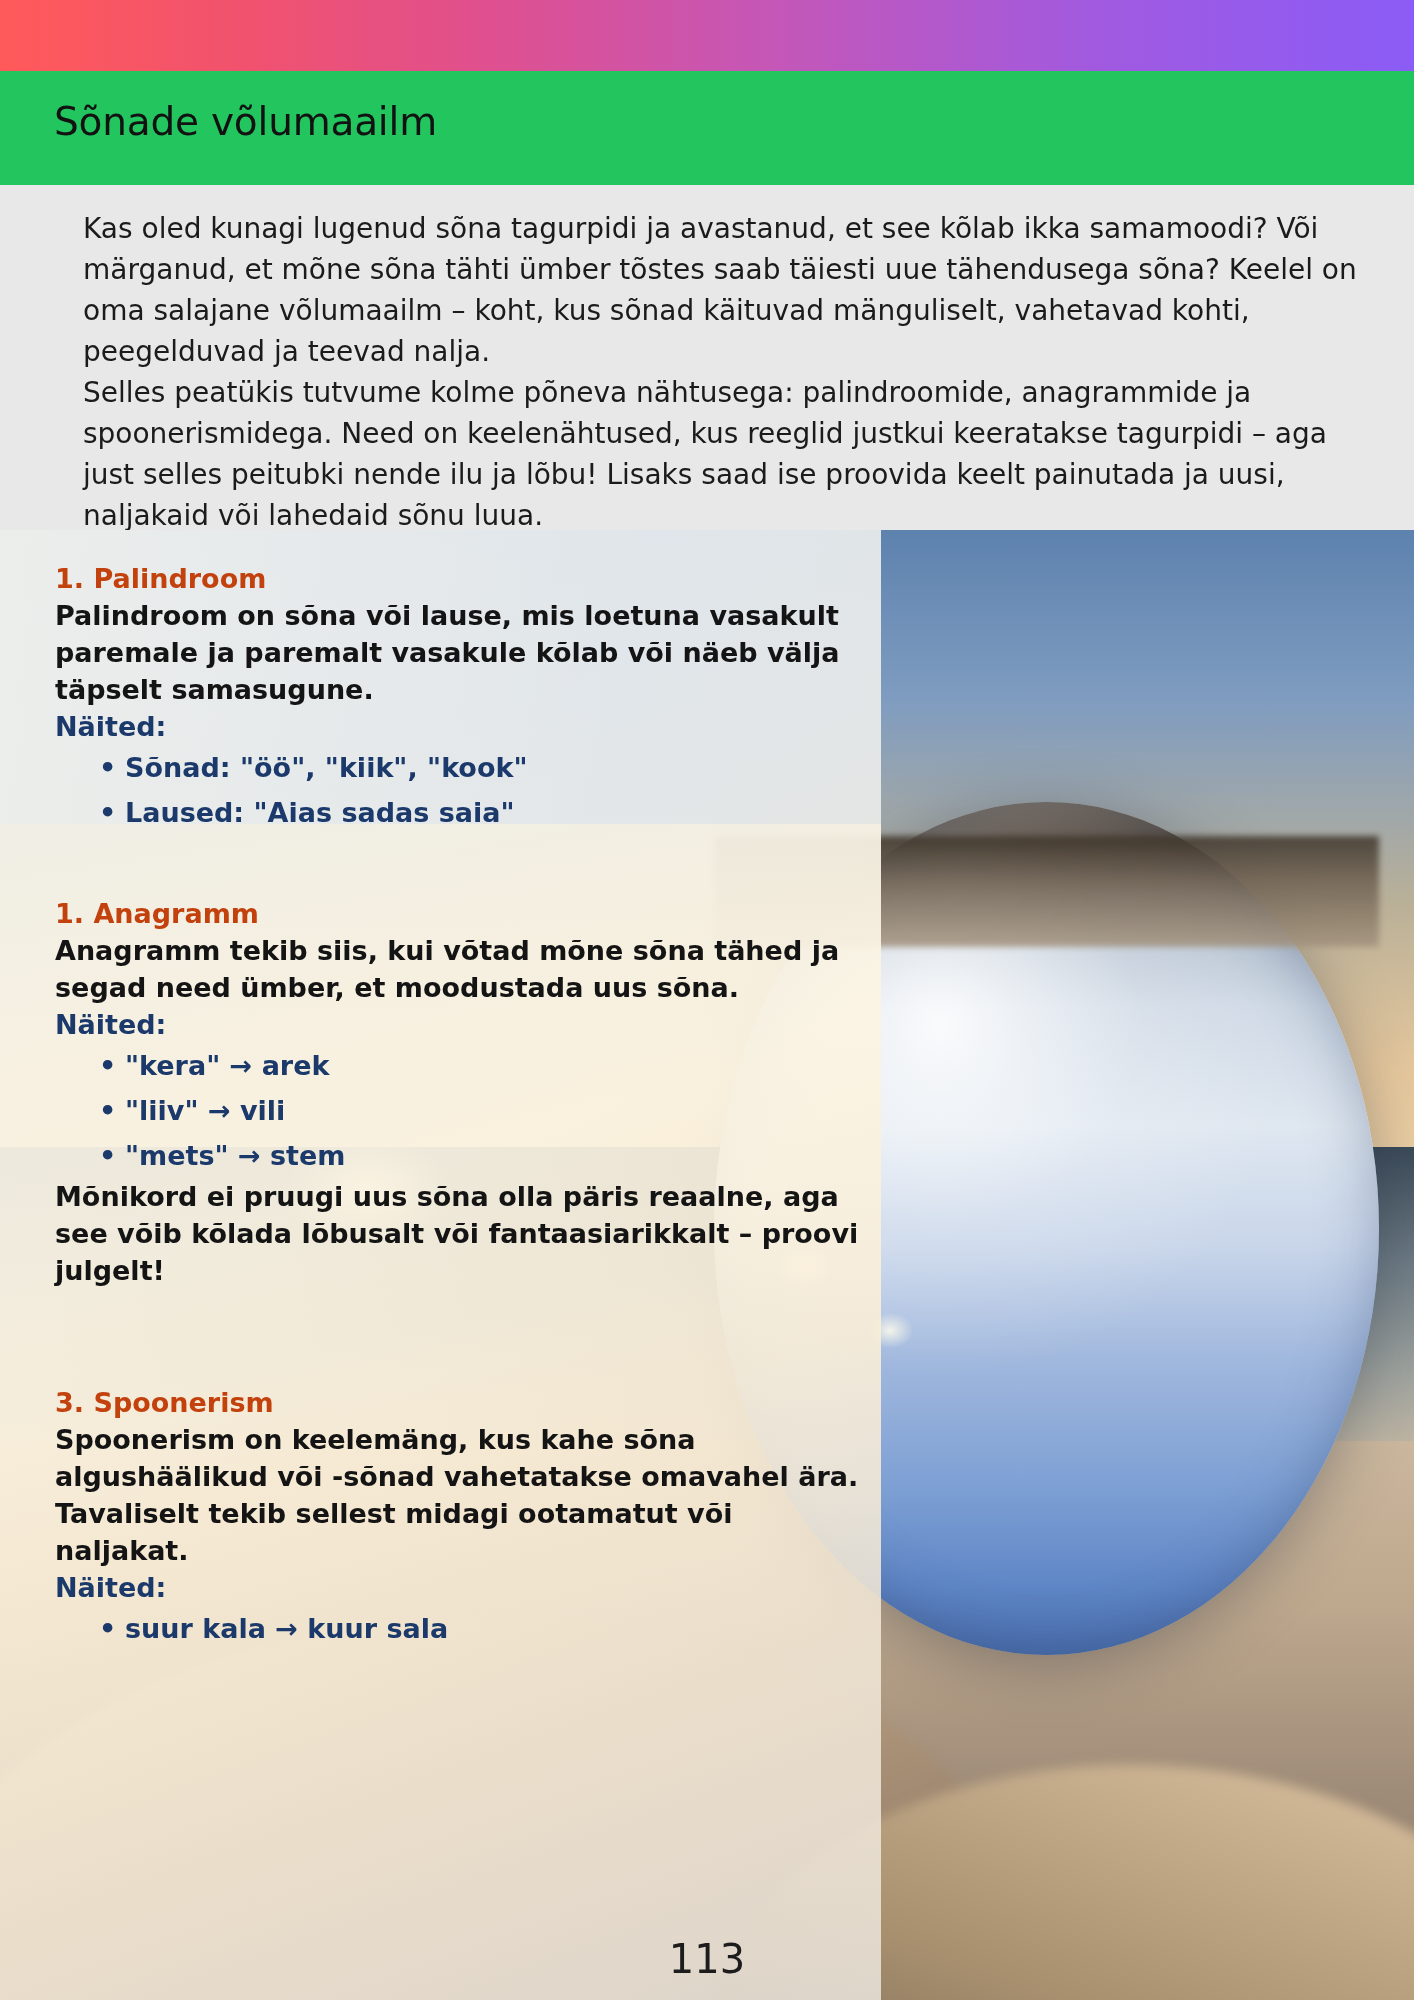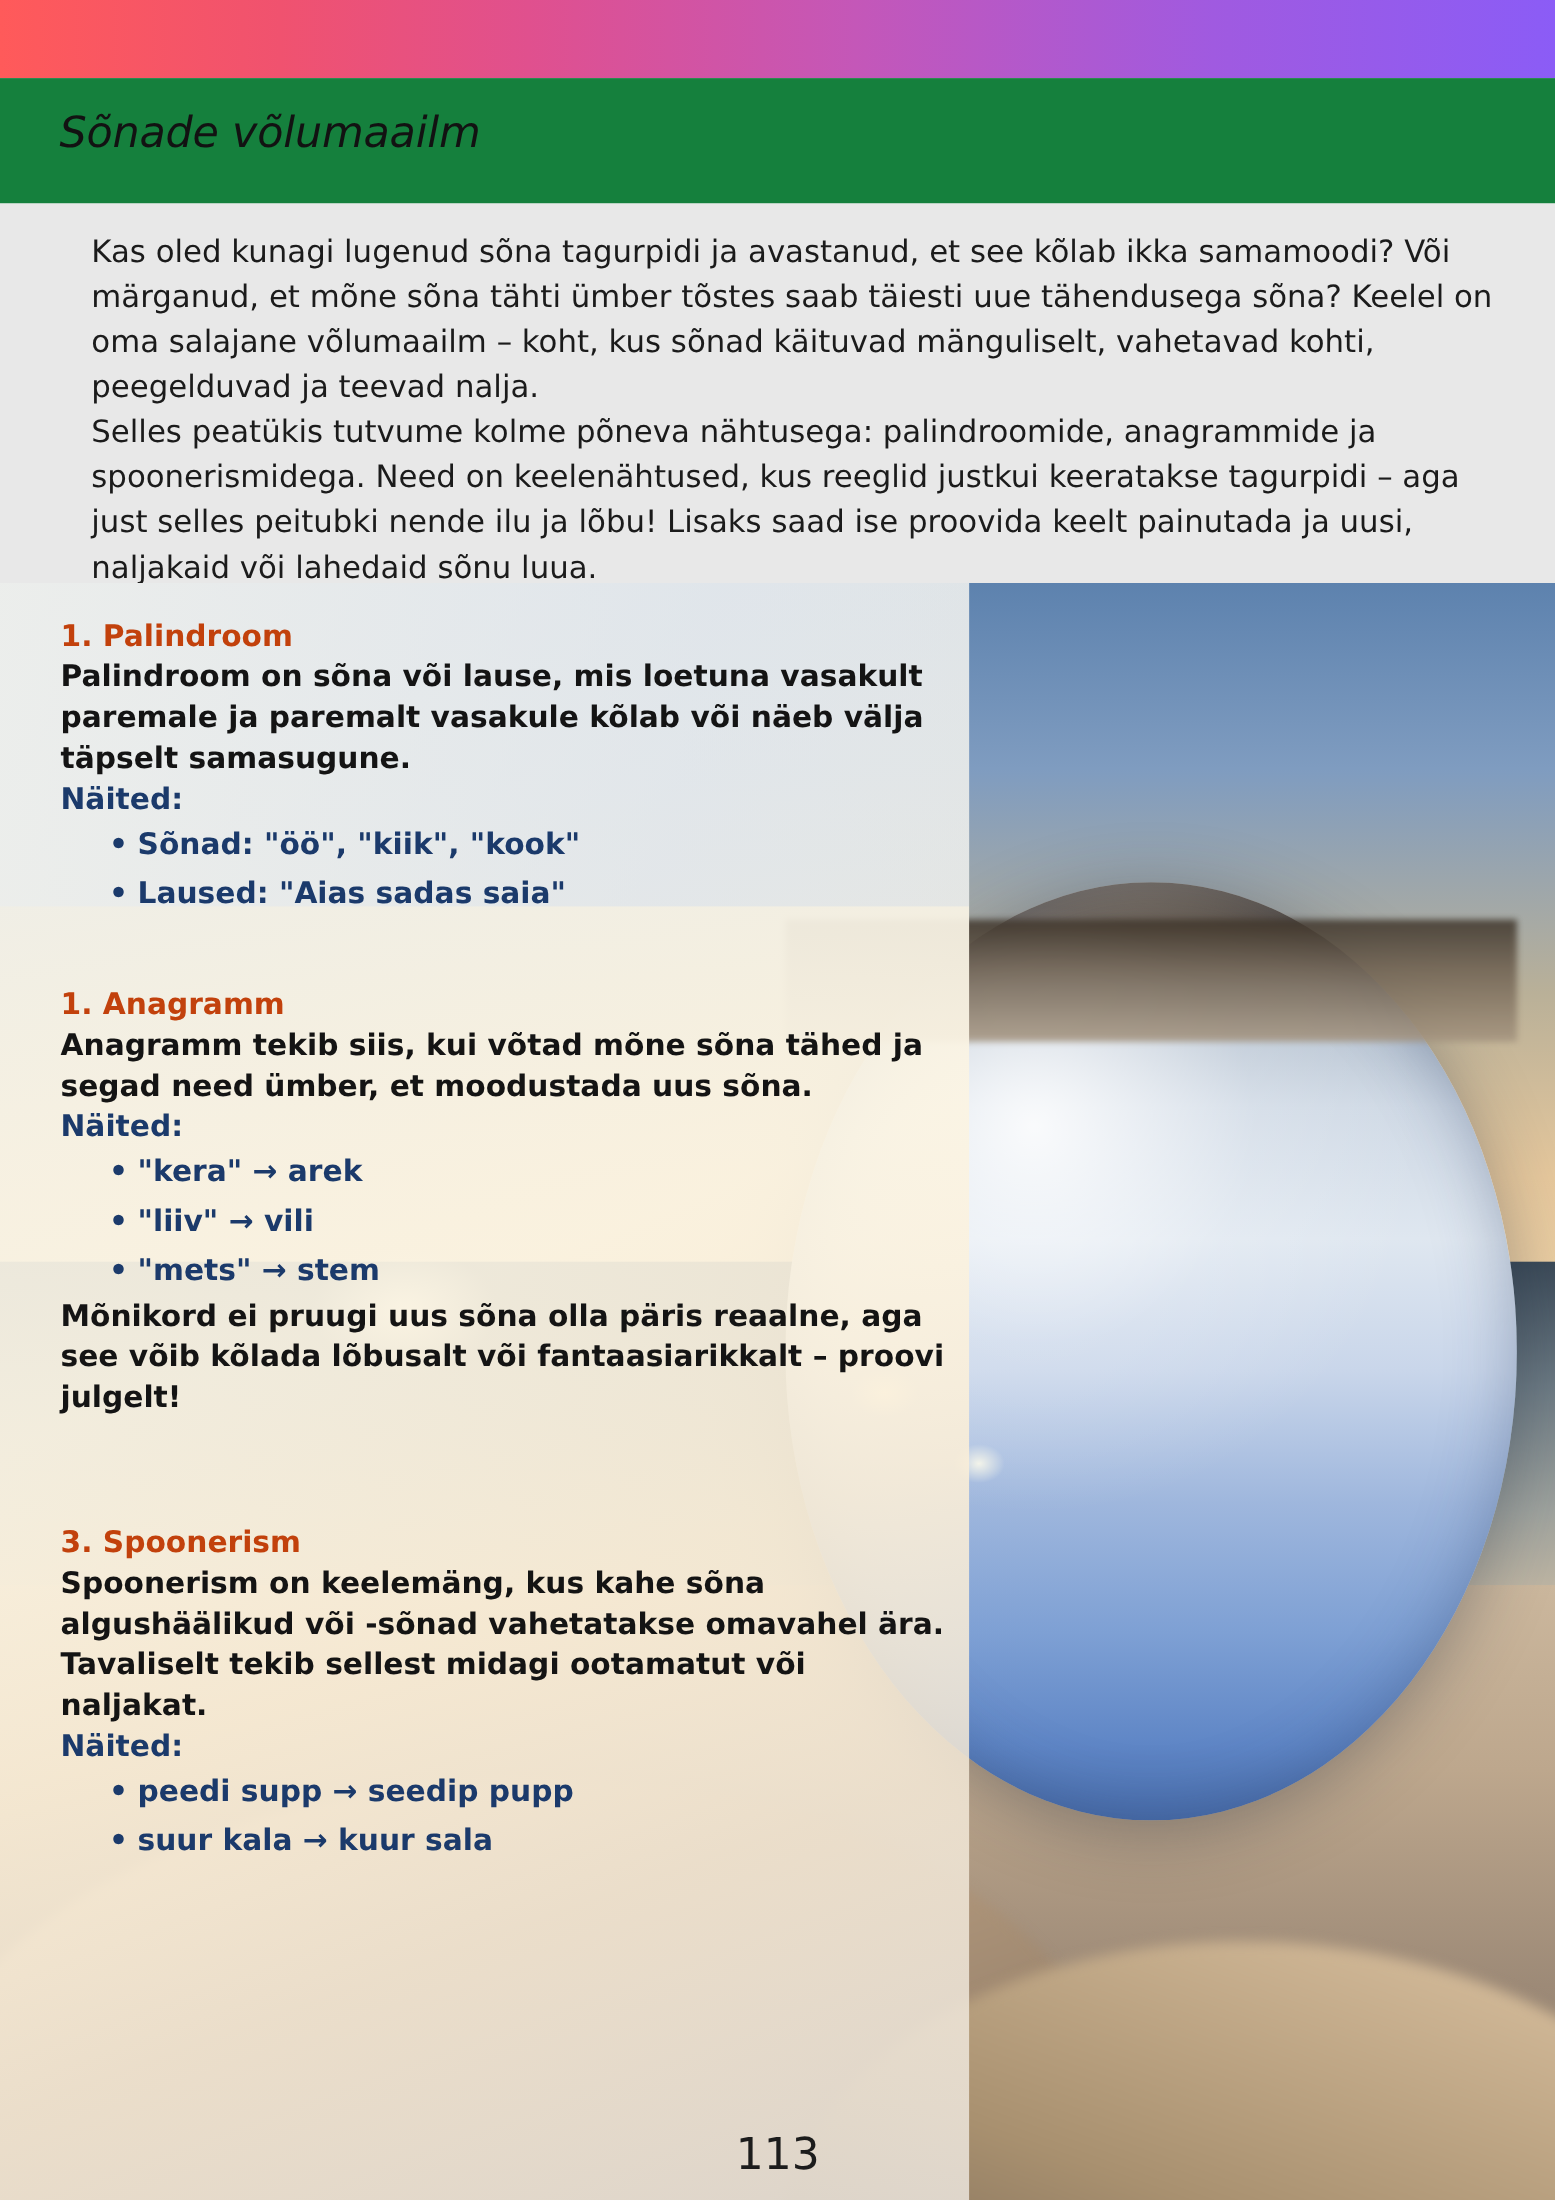--- a/index.html
+++ b/index.html
@@ -20,22 +20,21 @@
   #gradient-bar {
     position:absolute; left:0; top:0;
     width:1414px; height:71px;
     background:linear-gradient(90deg,#ff5a5a 0%,#f0526f 18%,#e0508e 34%,#c457b8 55%,#a05ae0 78%,#8b5cf6 100%);
   }
 
   
   #title-zone {
     position:absolute; left:0; top:71px;
     width:1414px; height:114px;
-    background:#15803d;
-    font-style:italic;
+    background:#22c55e;
   }
   #page-title {
     position:absolute; left:54px; top:28px;
     font-family:"DejaVu Sans", sans-serif;
     font-size:39px; font-weight:400; color:#121212;
     letter-spacing:-0.2px;
     white-space:nowrap;
   }
 
   
@@ -266,21 +265,20 @@
         <div class="sec-def">Mõnikord ei pruugi uus sõna olla päris reaalne, aga see võib kõlada lõbusalt või fantaasiarikkalt – proovi julgelt!</div>
       </div>
 
       <div class="gap-lg"></div>
 
       <div class="sec">
         <div class="sec-title">3. Spoonerism</div>
         <div class="sec-def">Spoonerism on keelemäng, kus kahe sõna algushäälikud või -sõnad vahetatakse omavahel ära. Tavaliselt tekib sellest midagi ootamatut või naljakat.</div>
         <div class="naited">Näited:</div>
         <ul class="examples">
-          <li>peedi supp → seedip pupp</li>
           <li>suur kala → kuur sala</li>
         </ul>
       </div>
 
     </div>
 
     <div id="page-number">113</div>
   </div>
 
 </div>

